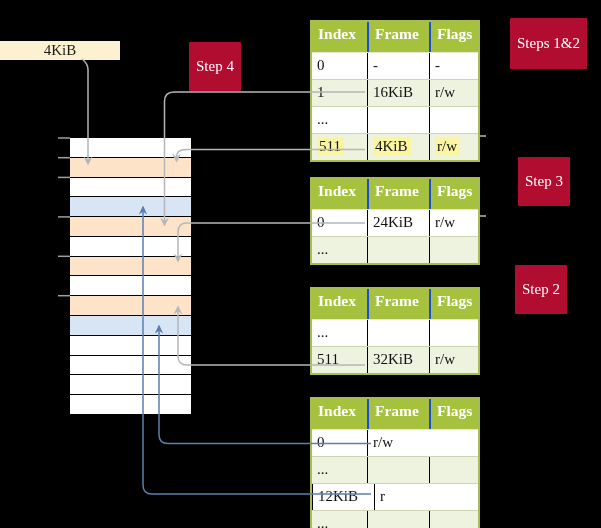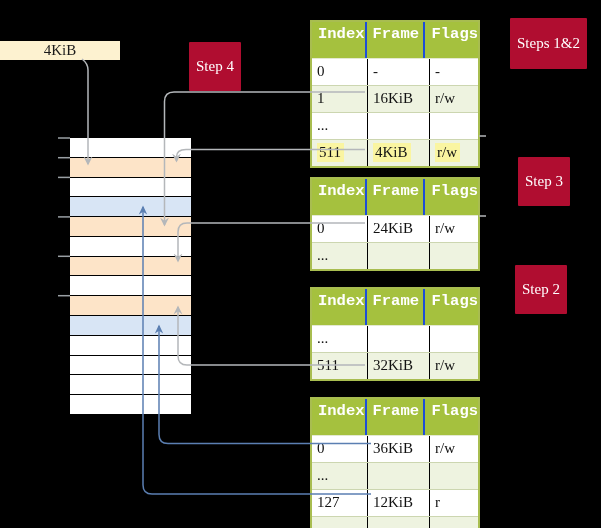--- a/index.html
+++ b/index.html
@@ -30,21 +30,21 @@
   }
   .mrow { flex:1; background:#fff; }
   .mrow + .mrow { border-top:1px solid #000; }
   .mrow[data-kind="peach"] { background:var(--peach); }
   .mrow[data-kind="blue"]  { background:var(--pageblue); }
   
   .tbl {
     position:absolute; left:310px; width:170px; box-sizing:border-box;
     border:2px solid var(--table_border); background:#fff;
   }
-  .thead { display:flex; background:var(--header_green); height:36px;font-family:Liberation Mono, monospace; }
+  .thead { display:flex; background:var(--header_green); height:30px; }
   .th {
     box-sizing:border-box; color:#fff; font-weight:bold; font-size:15.5px;
     line-height:24px; padding-left:6px;
   }
   .th.c2, .th.c3 { border-left:2px solid #1d4ed8; }
   .trow { display:flex; height:26px; }
   .trow + .trow { border-top:1px solid #ccd6b0; }
   .thead + .trow { border-top:1px solid #e4e9d2; }
   .trow[data-shade="tint"] { background:var(--row_tint); }
   .td {
@@ -151,30 +151,28 @@
   </div>
 
   <div class="tbl" style="top:397px">
     <div class="thead">
       <div class="th c1">Index</div>
       <div class="th c2">Frame</div>
       <div class="th c3">Flags</div>
     </div>
     <div class="trow" data-shade="plain">
       <div class="td c1">0</div>
-      <div class="td c2">36KiB</div>
-      <div class="td c3">r/w</div>
-    </div>
-    <div class="trow" data-shade="tint">
-      <div class="td c1">...</div>
-      <div class="td c2"></div>
-      <div class="td c3"></div>
-    </div>
-    <div class="trow" data-shade="plain">
-      <div class="td c1">127</div>
+      <div class="td c3">r/w</div>
+    </div>
+    <div class="trow" data-shade="tint">
+      <div class="td c1">...</div>
+      <div class="td c2"></div>
+      <div class="td c3"></div>
+    </div>
+    <div class="trow" data-shade="plain">
       <div class="td c2">12KiB</div>
       <div class="td c3">r</div>
     </div>
     <div class="trow" data-shade="tint">
       <div class="td c1">...</div>
       <div class="td c2"></div>
       <div class="td c3"></div>
     </div>
   </div>
 

